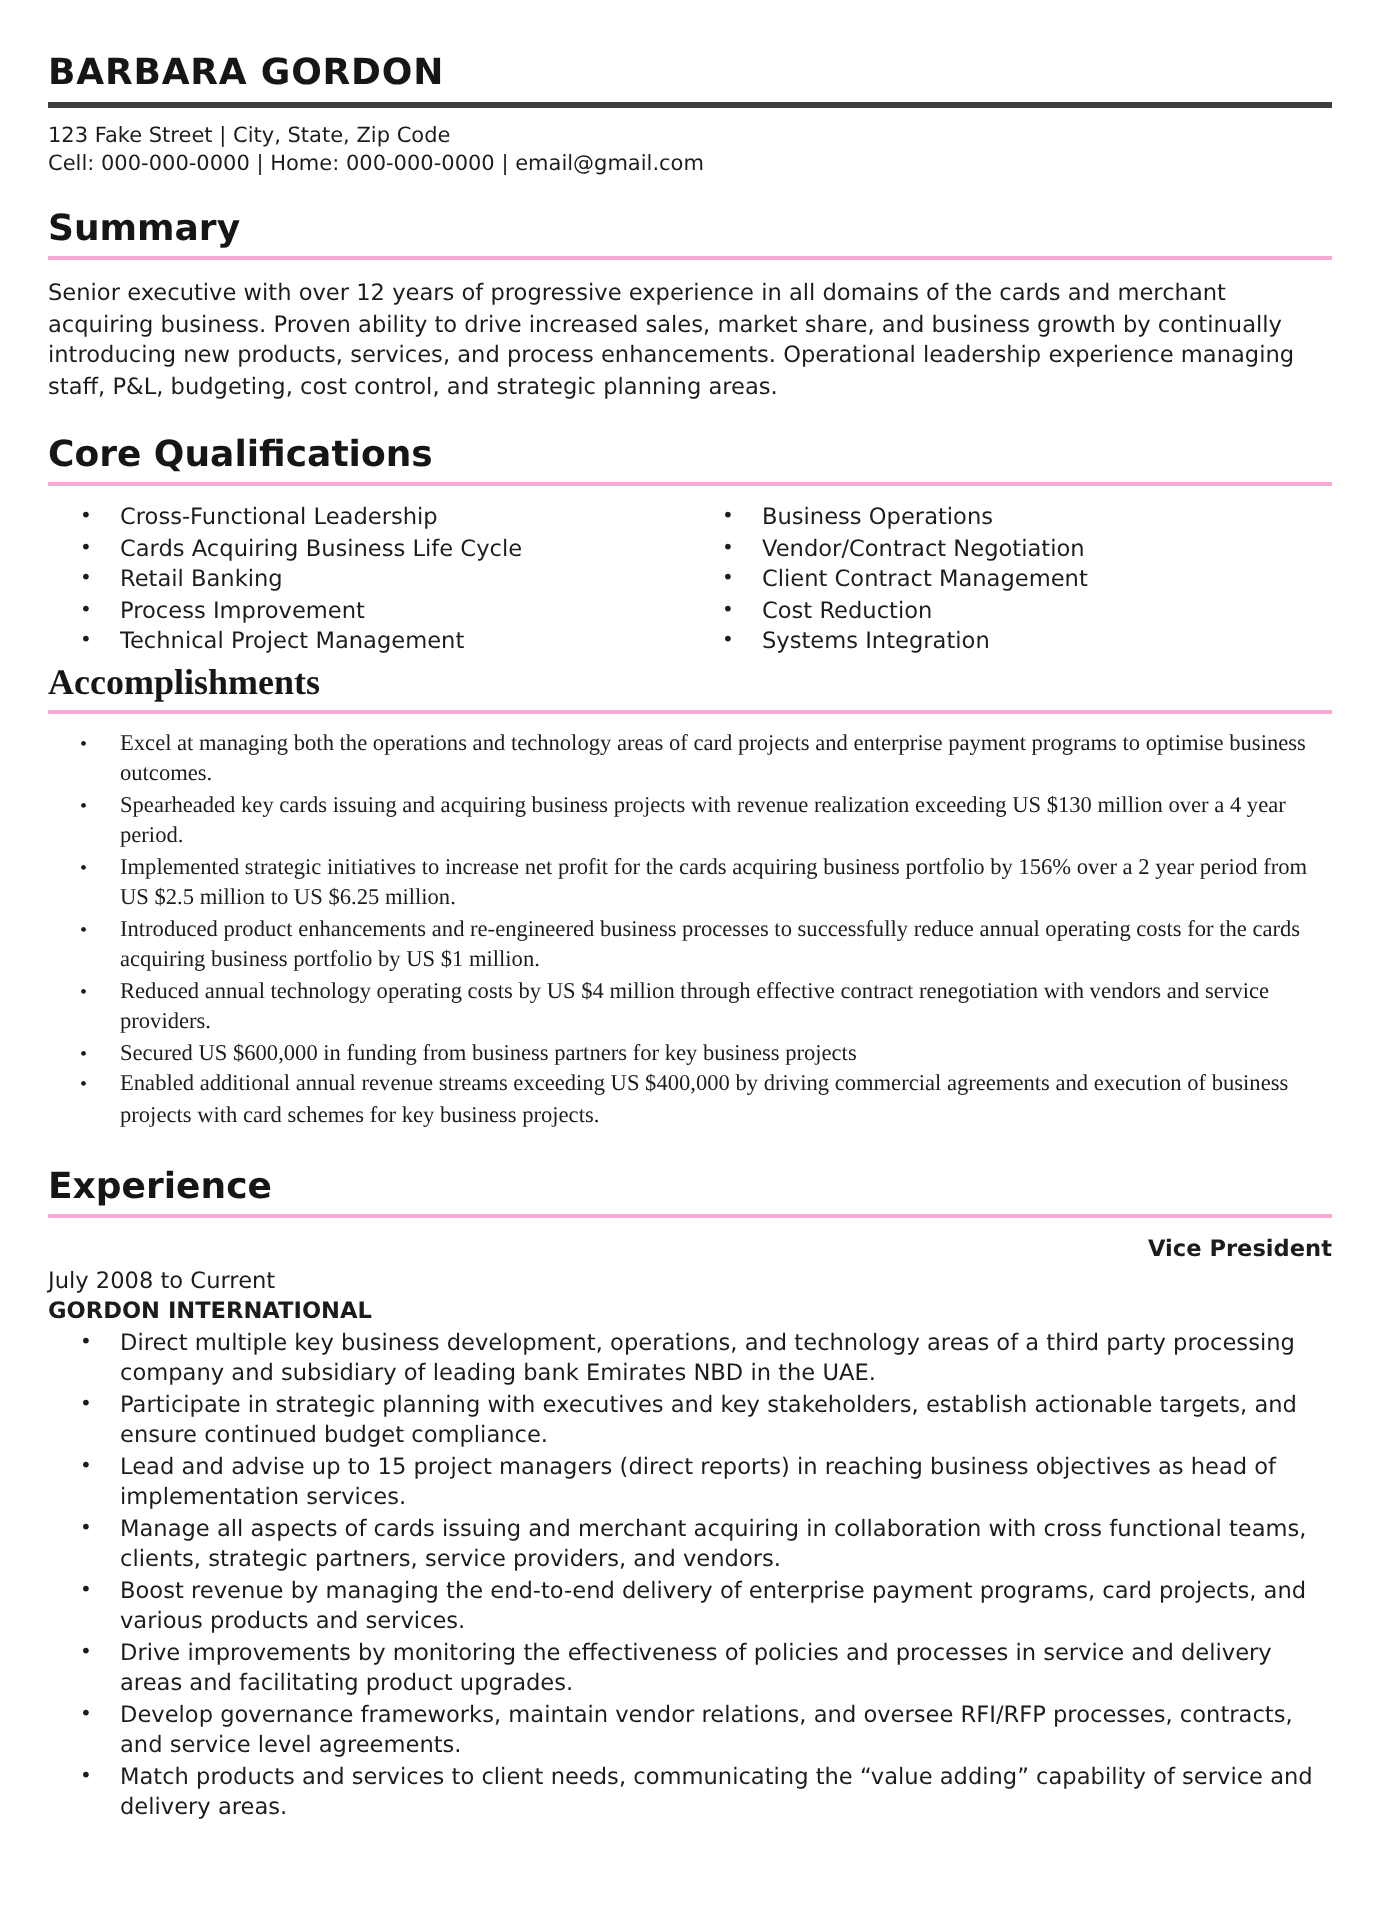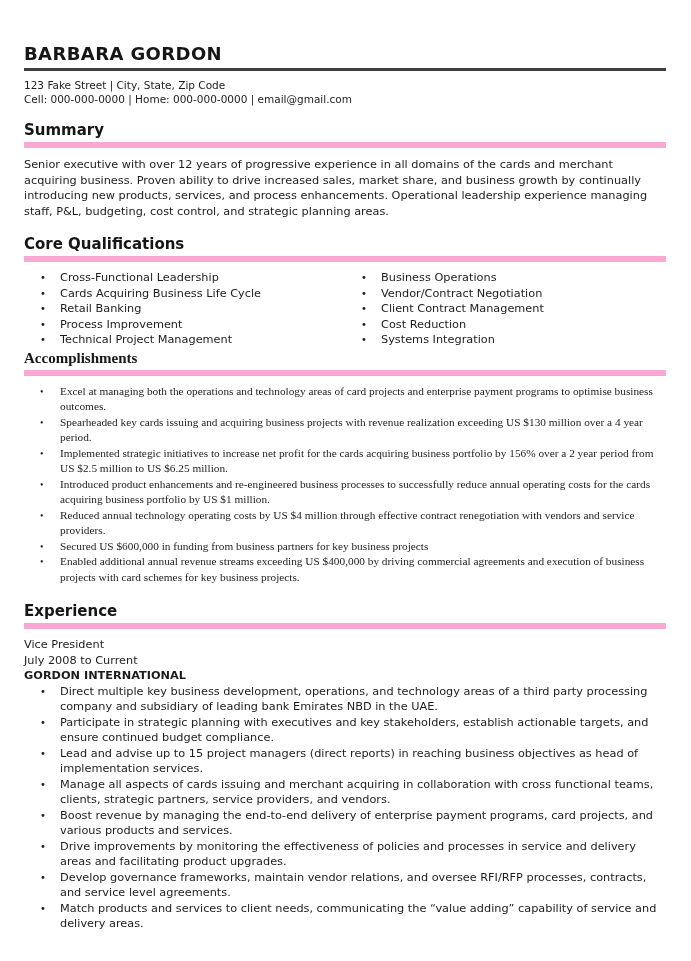--- a/index.html
+++ b/index.html
@@ -7,21 +7,21 @@
   body {
     width: 691px;
     height: 961px;
     font-family: "DejaVu Sans", "Liberation Sans", sans-serif;
     color: #1c1c1c;
     overflow: hidden;
   }
   .page {
     width: 691px;
     height: 961px;
-    padding: 43px 25px 0 24px;
+    padding: 26px 25px 0 24px;
   }
 
   
   .name {
     font-size: 18px;
     font-weight: bold;
     letter-spacing: 0.4px;
     color: #161616;
     margin-bottom: 4px;
   }
@@ -32,25 +32,25 @@
     margin-bottom: 7px;
   }
   .contact-block {
     font-size: 10.5px;
     line-height: 14px;
     color: #1c1c1c;
   }
 
   
   .section-title {
-    font-size: 15px;
+    font-size: 18px;
     font-weight: bold;
     color: #161616;
     padding-bottom: 3px;
-    border-bottom: 6px solid #f9a8d4;
+    border-bottom: 2px solid #f9a8d4;
   }
   .sec-summary        { margin-top: 15px; }
   .sec-core           { margin-top: 16px; }
   .sec-accomplishments{ margin-top: 2px; font-family: Liberation Serif, serif; }
   .sec-experience     { margin-top: 17px; }
 
   .body-text {
     font-size: 11.3px;
     line-height: 15.5px;
     margin-top: 9px;
@@ -74,21 +74,21 @@
     line-height: 15.5px;
   }
   .bullet-text { flex: 1 1 auto; padding-right: 2px; }
 
   
   .two-col { display: flex; margin-top: 8px; }
   .col { width: 50%; }
 
   
   .job-block { margin-top: 8px; font-size: 11.3px; line-height: 15.5px; }
-  .job-title   { font-weight: normal; }
+  .job-title   { font-weight: bold; text-align: right; }
   .job-company { font-weight: bold; }
 </style>
 </head>
 <body>
 
 <div class="page">
 
   <div>
     <div class="name">BARBARA GORDON</div>
     <div class="double-rule"></div>

